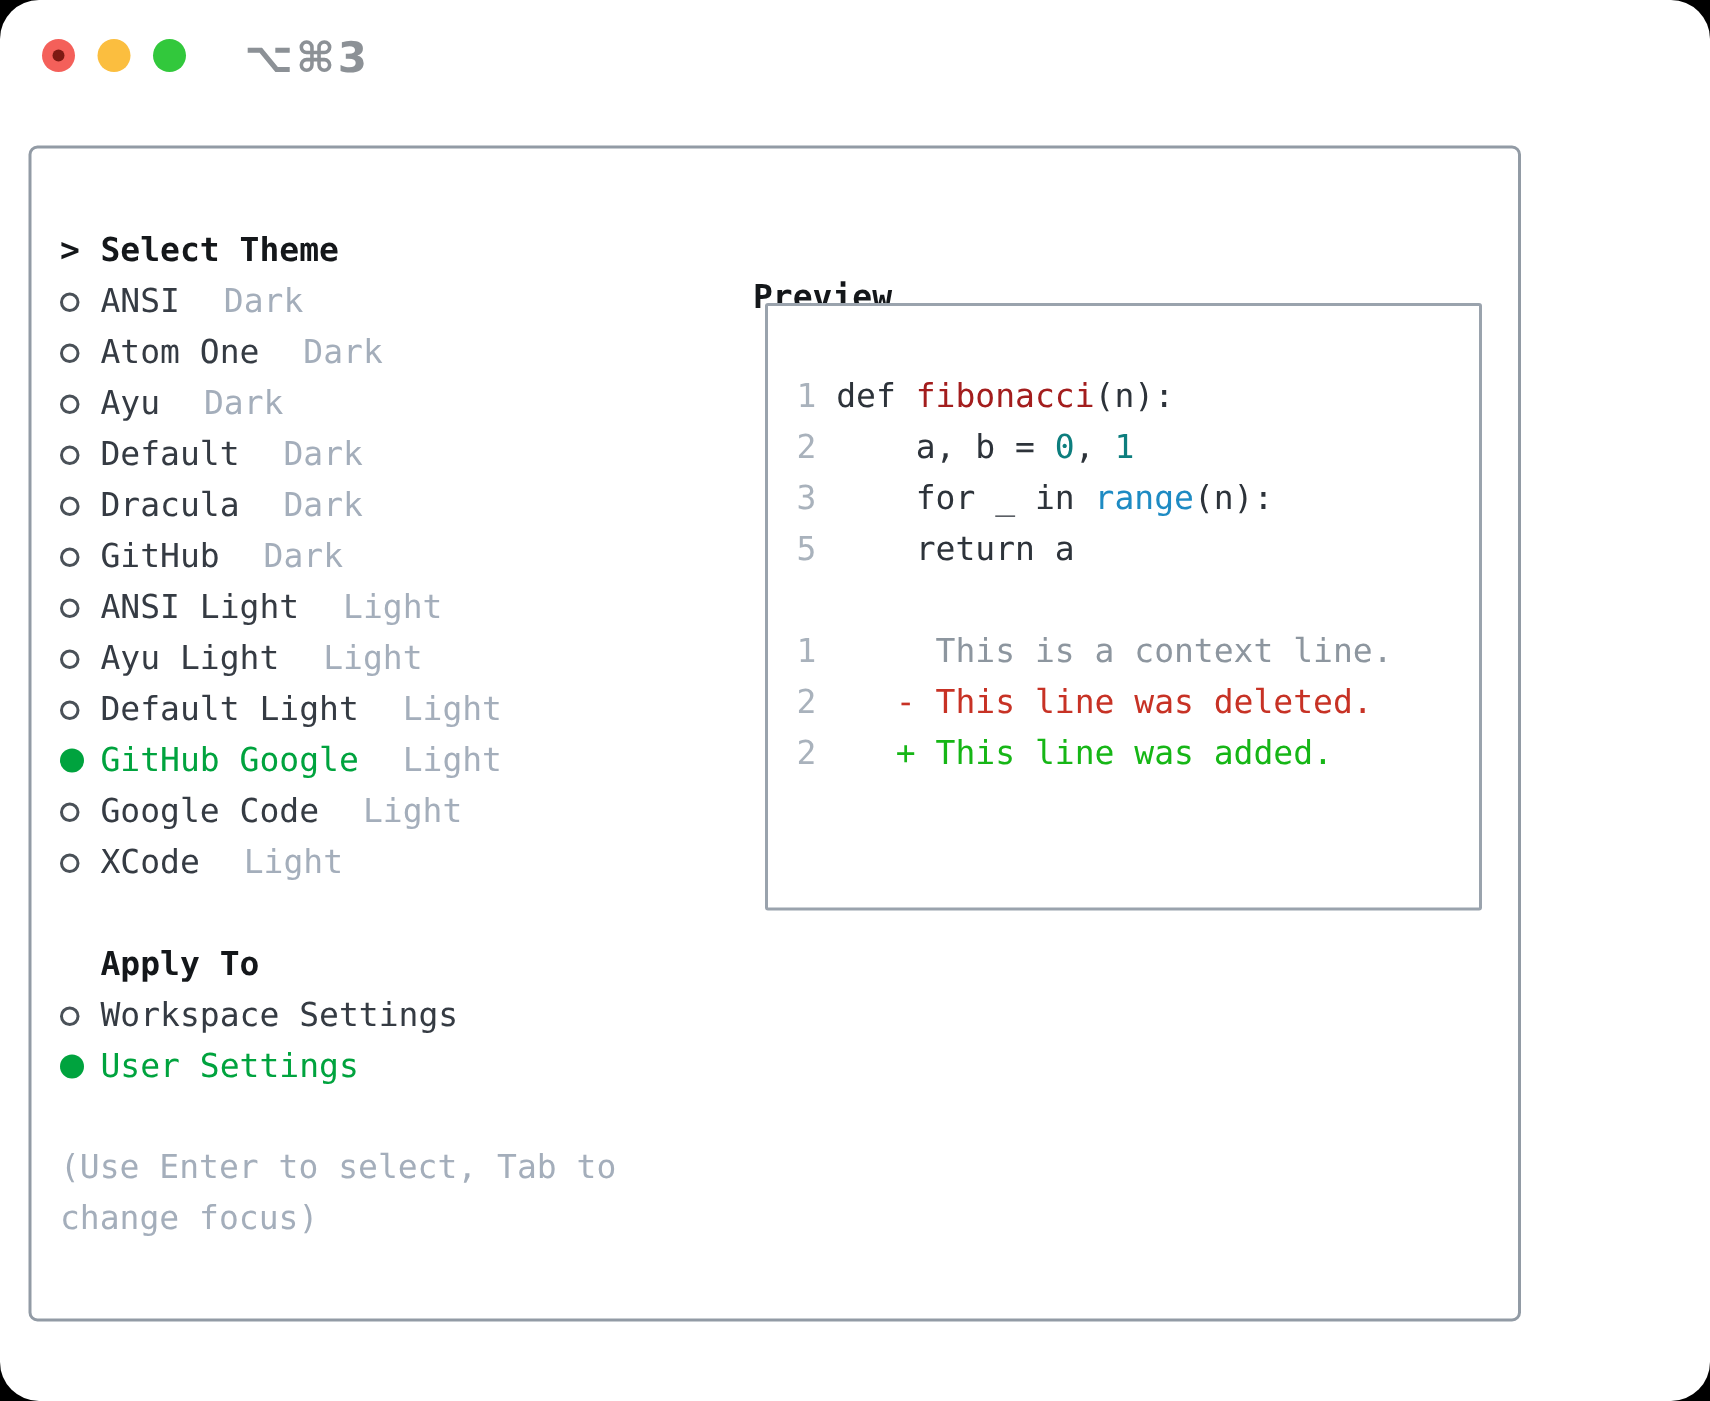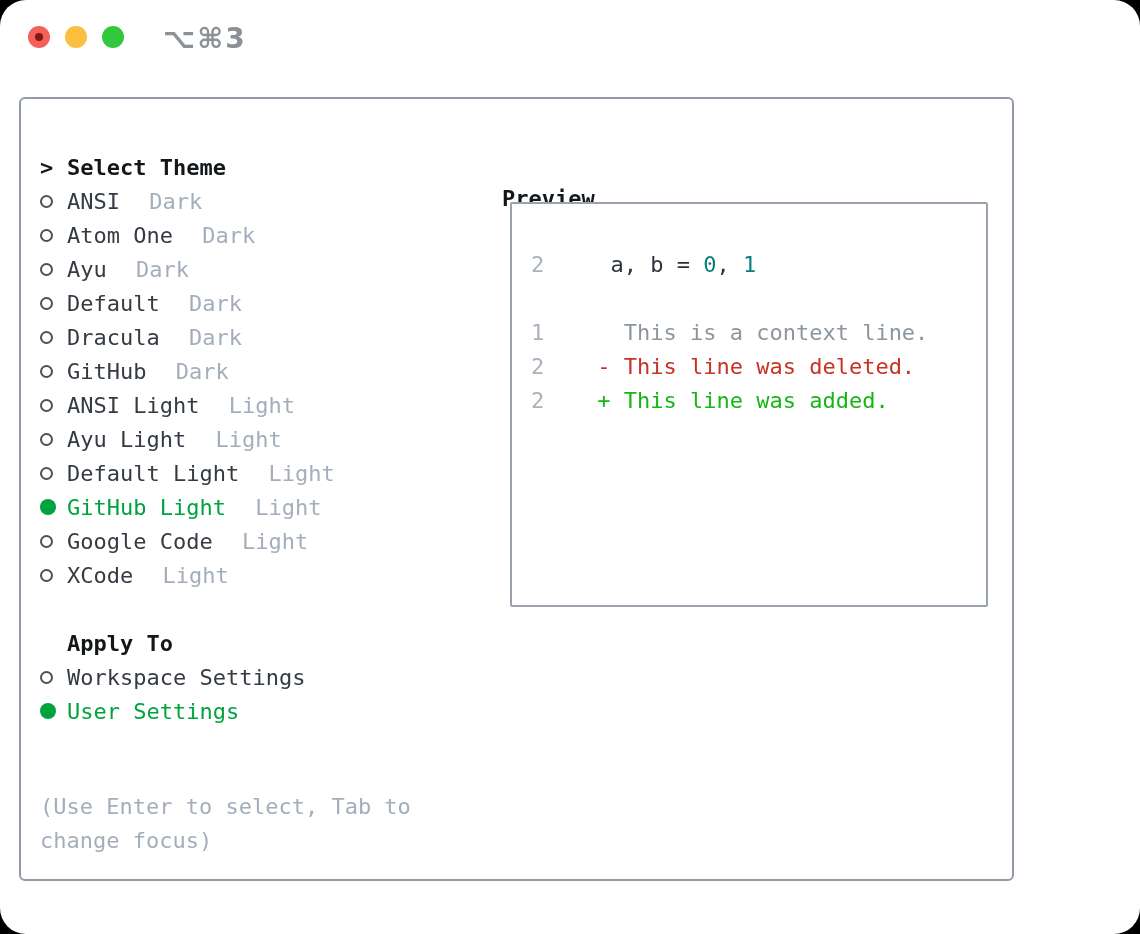--- a/index.html
+++ b/index.html
@@ -42,21 +42,21 @@
   .radio {
     width: 13px; height: 13px; border-radius: 50%;
     border: 2px solid var(--radio-ring); background: transparent;
   }
   .radio.filled { width: 16px; height: 16px; border: none; background: var(--accent); }
   .theme-name { color: var(--item-text); }
   .theme-name.selected { color: var(--accent); }
   .variant { color: var(--muted); margin-left: 16px; }
   .section-title { color: var(--heading); font-weight: bold; }
   .spacer { height: 34px; }
-  .hint { color: var(--muted); line-height: 34px; width: 450px; margin-top: 28px; }
+  .hint { color: var(--muted); line-height: 34px; width: 450px; }
 
   
   .preview-title {
     position: absolute; left: 481px; top: 37px; height: 34px; line-height: 34px;
     font-size: 22px; font-weight: bold; color: var(--heading); margin-top: 46px;
   }
   .preview-box {
     position: absolute; left: 489px; top: 103px; width: 478px; height: 405px;
     border: 2px solid var(--preview-border); border-radius: 2px; background: #fff;
     padding: 44px 0 0 19px; overflow: hidden;
@@ -93,21 +93,21 @@
       <div id="theme-list">
           <div class="row"><span class="cell"><span class="radio"></span></span><span class="theme-name">ANSI</span><span class="variant"> Dark</span></div>
           <div class="row"><span class="cell"><span class="radio"></span></span><span class="theme-name">Atom One</span><span class="variant"> Dark</span></div>
           <div class="row"><span class="cell"><span class="radio"></span></span><span class="theme-name">Ayu</span><span class="variant"> Dark</span></div>
           <div class="row"><span class="cell"><span class="radio"></span></span><span class="theme-name">Default</span><span class="variant"> Dark</span></div>
           <div class="row"><span class="cell"><span class="radio"></span></span><span class="theme-name">Dracula</span><span class="variant"> Dark</span></div>
           <div class="row"><span class="cell"><span class="radio"></span></span><span class="theme-name">GitHub</span><span class="variant"> Dark</span></div>
           <div class="row"><span class="cell"><span class="radio"></span></span><span class="theme-name">ANSI Light</span><span class="variant"> Light</span></div>
           <div class="row"><span class="cell"><span class="radio"></span></span><span class="theme-name">Ayu Light</span><span class="variant"> Light</span></div>
           <div class="row"><span class="cell"><span class="radio"></span></span><span class="theme-name">Default Light</span><span class="variant"> Light</span></div>
-          <div class="row"><span class="cell"><span class="radio filled"></span></span><span class="theme-name selected">GitHub Light</span><span class="variant"> Light</span></div>
+          <div class="row"><span class="cell"><span class="radio filled"></span></span><span class="theme-name selected">GitHub Google</span><span class="variant"> Light</span></div>
           <div class="row"><span class="cell"><span class="radio"></span></span><span class="theme-name">Google Code</span><span class="variant"> Light</span></div>
           <div class="row"><span class="cell"><span class="radio"></span></span><span class="theme-name">XCode</span><span class="variant"> Light</span></div>
         </div>
 
       <div class="spacer"></div>
 
       <div class="row">
         <span class="cell"></span><span class="section-title">Apply To</span>
       </div>
 
@@ -118,21 +118,24 @@
 
       <div class="spacer"></div>
 
       <div class="hint">(Use Enter to select, Tab to change focus)</div>
     </div>
 
     <div class="preview-title">Preview</div>
 
     <div class="preview-box">
       <div id="code-lines">
+          <div class="code-line"><span class="gutter">1 </span><span class="s-default">def </span><span class="s-function">fibonacci</span><span class="s-default">(n):</span></div>
           <div class="code-line"><span class="gutter">2 </span><span class="s-default">    a, b = </span><span class="s-number">0</span><span class="s-default">, </span><span class="s-number">1</span></div>
+          <div class="code-line"><span class="gutter">3 </span><span class="s-default">    for _ in </span><span class="s-builtin">range</span><span class="s-default">(n):</span></div>
+          <div class="code-line"><span class="gutter">5 </span><span class="s-default">    return a</span></div>
           <div class="code-line"><span class="gutter"></span></div>
           <div class="code-line"><span class="gutter">1 </span><span class="s-context">     This is a context line.</span></div>
           <div class="code-line"><span class="gutter">2 </span><span class="s-deleted">   - This line was deleted.</span></div>
           <div class="code-line"><span class="gutter">2 </span><span class="s-added">   + This line was added.</span></div>
         </div>
     </div>
 
   </div>
 </div>
 

